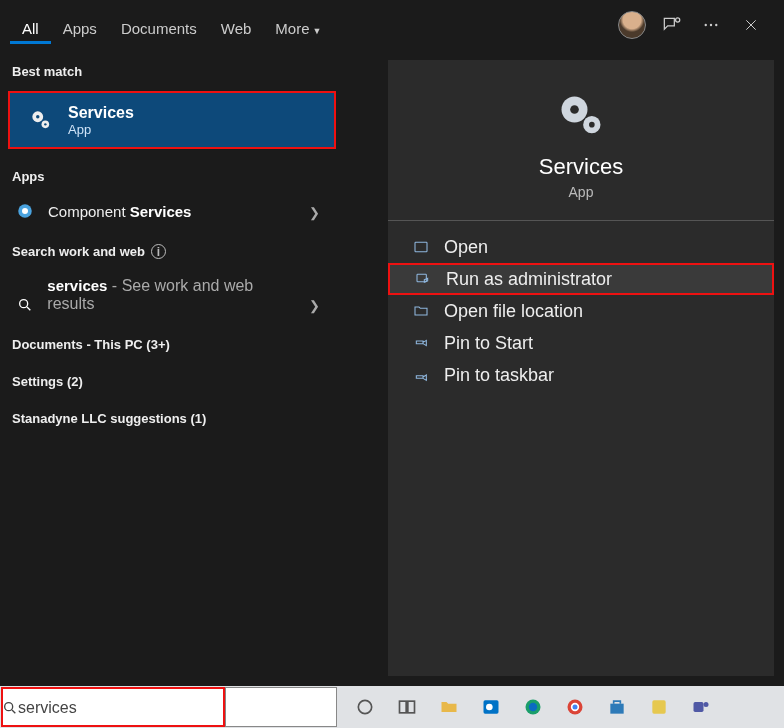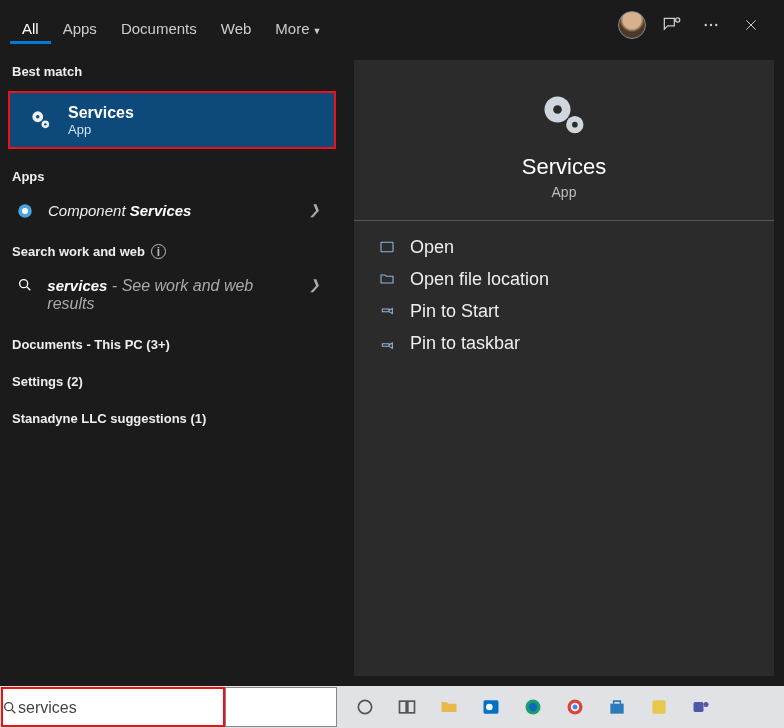--- a/index.html
+++ b/index.html
@@ -13,42 +13,41 @@
     border-bottom: 3px solid transparent;
   }
   .tab.active { color: #fff; border-bottom-color: #0078d4; }
   .tab .chev { font-size: 9px; margin-left: 3px; }
   .top-right { margin-left: auto; display: flex; align-items: center; gap: 10px; padding-right: 8px;}
   .avatar {
     width: 28px; height: 28px; border-radius: 50%; background: radial-gradient(circle at 50% 30%, #d9b08c 0 40%, #4b3a2b 55%); border: 1px solid #888;
   }
   .icon-btn { width: 30px; height: 30px; display:flex; align-items:center; justify-content:center; color:#ccc; cursor:pointer; }
   .body {
-    display:flex; height: 636px;
+    display:flex; height: 636px; gap: 34px;
   }
   .left {
     width: 344px; background: #1b1b1b; color: #fff; overflow-y:auto;
   }
   .section-label {
     font-size: 13px; font-weight: 600; color: #eee; padding: 14px 12px 8px 12px;
   }
   .best-match-row {
     display:flex; align-items:center; gap:14px; padding: 8px 12px 8px 18px;
     background: #0d497a; border: 2px solid #e11; margin: 4px 8px 6px 8px;
     height: 58px;
   }
   .gear-icon {
     width: 26px; height: 26px; display:flex; align-items:center; justify-content:center;
   }
   .match-title { font-size: 16px; font-weight: 600; }
   .match-sub { font-size: 13px; color: #cfe3f7; }
   .list-row {
-    display:flex; align-items:flex-start; gap:12px; padding: 10px 14px 10px 14px;
+    display:flex; align-items:flex-end; gap:12px; padding: 10px 14px 10px 14px;
     cursor:pointer;
-    font-style:italic;
   }
   .row-icon { width: 22px; display:flex; justify-content:center; color:#fff; }
   .row-label { font-size: 15px; color:#eee; }
   .row-label .bold { font-weight:700; color:#fff; }
   .row-sub { color:#aaa; font-size:16px; }
   .chev-right { margin-left:auto; color:#aaa; font-size: 13px; padding-right:10px;}
   .info-circle { font-size:12px; color:#bbb; border:1px solid #bbb; border-radius:50%; width:15px; height:15px; display:inline-flex; align-items:center; justify-content:center; margin-left:6px;}
   .right {
     flex:1; background: #2b2b2b; display:flex; flex-direction:column;
     margin: 10px 10px 10px 10px;
@@ -189,20 +188,29 @@
     </div>
     <div class="actions">
       <div class="action-row">
         <div class="action-icon">
           <svg width="16" height="16" viewBox="0 0 24 24" fill="none" stroke="currentColor" stroke-width="1.6">
               <rect x="3" y="5" width="18" height="14" rx="1"></rect>
             </svg>
         </div>
         <span>Open</span>
       </div>
+      <div class="action-row hl">
+        <div class="action-icon">
+          <svg width="16" height="16" viewBox="0 0 24 24" fill="none" stroke="currentColor" stroke-width="1.6">
+              <rect x="3" y="5" width="14" height="11" rx="1"></rect>
+              <path d="M14 13l5-2v4l-5 2z"></path>
+            </svg>
+        </div>
+        <span>Run as administrator</span>
+      </div>
       <div class="action-row">
         <div class="action-icon">
           <svg width="16" height="16" viewBox="0 0 24 24" fill="none" stroke="currentColor" stroke-width="1.6">
               <path d="M3 6h6l2 2h10v10H3z"></path>
             </svg>
         </div>
         <span>Open file location</span>
       </div>
       <div class="action-row">
         <div class="action-icon">

